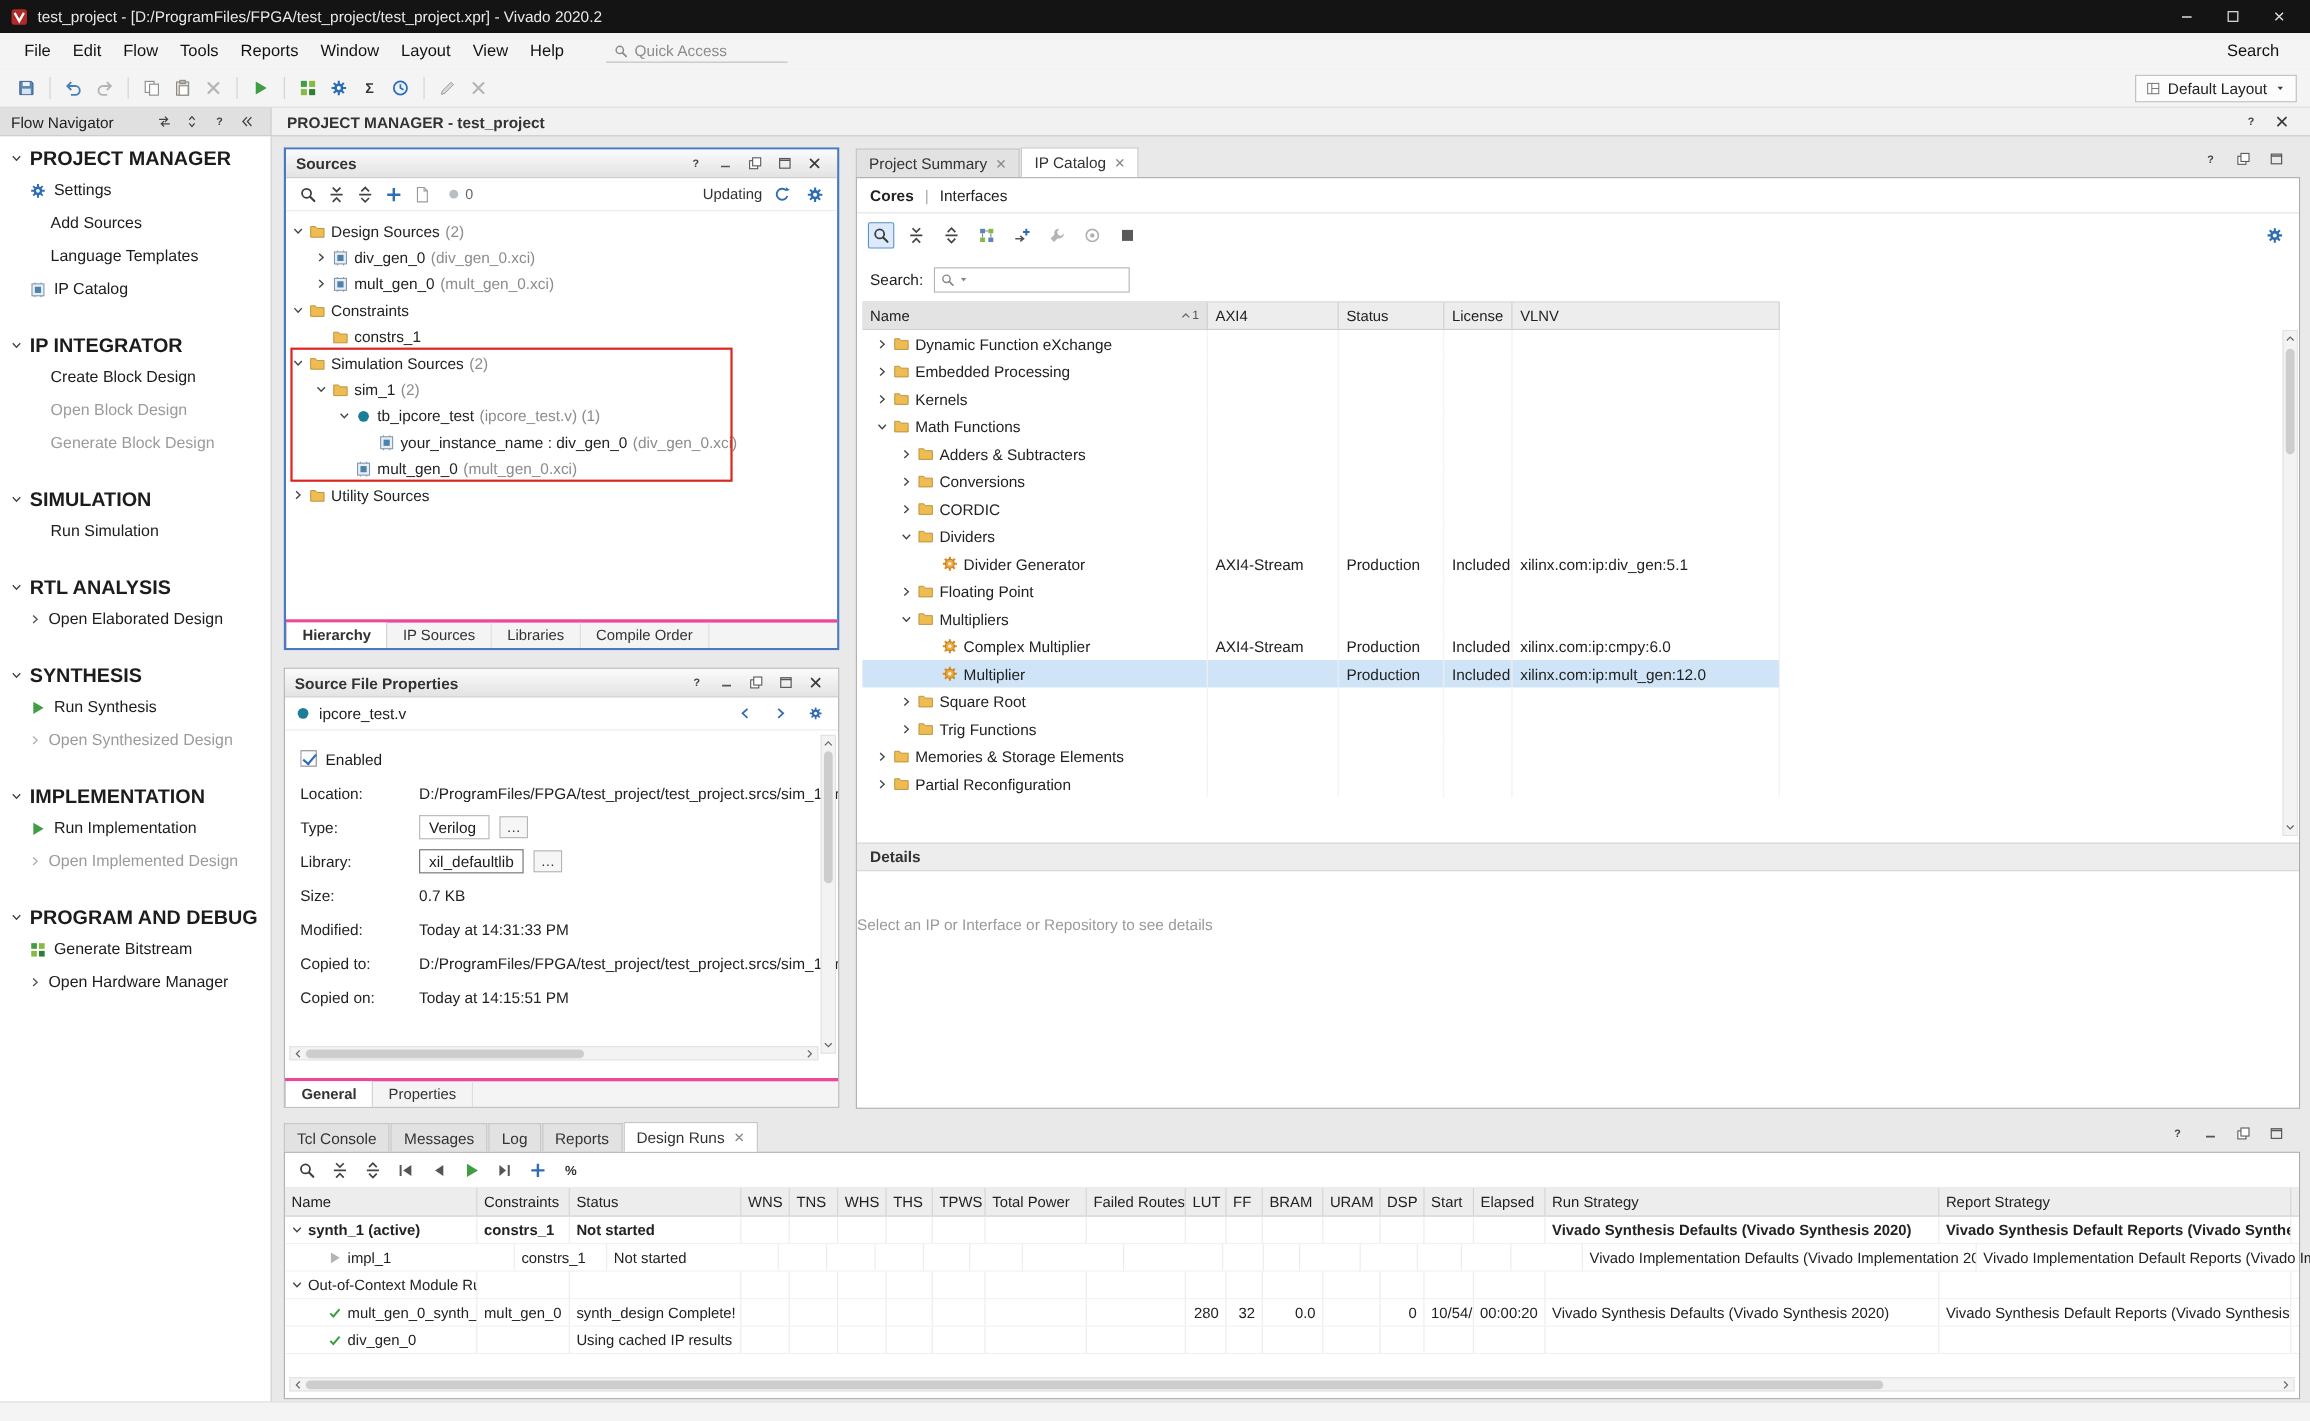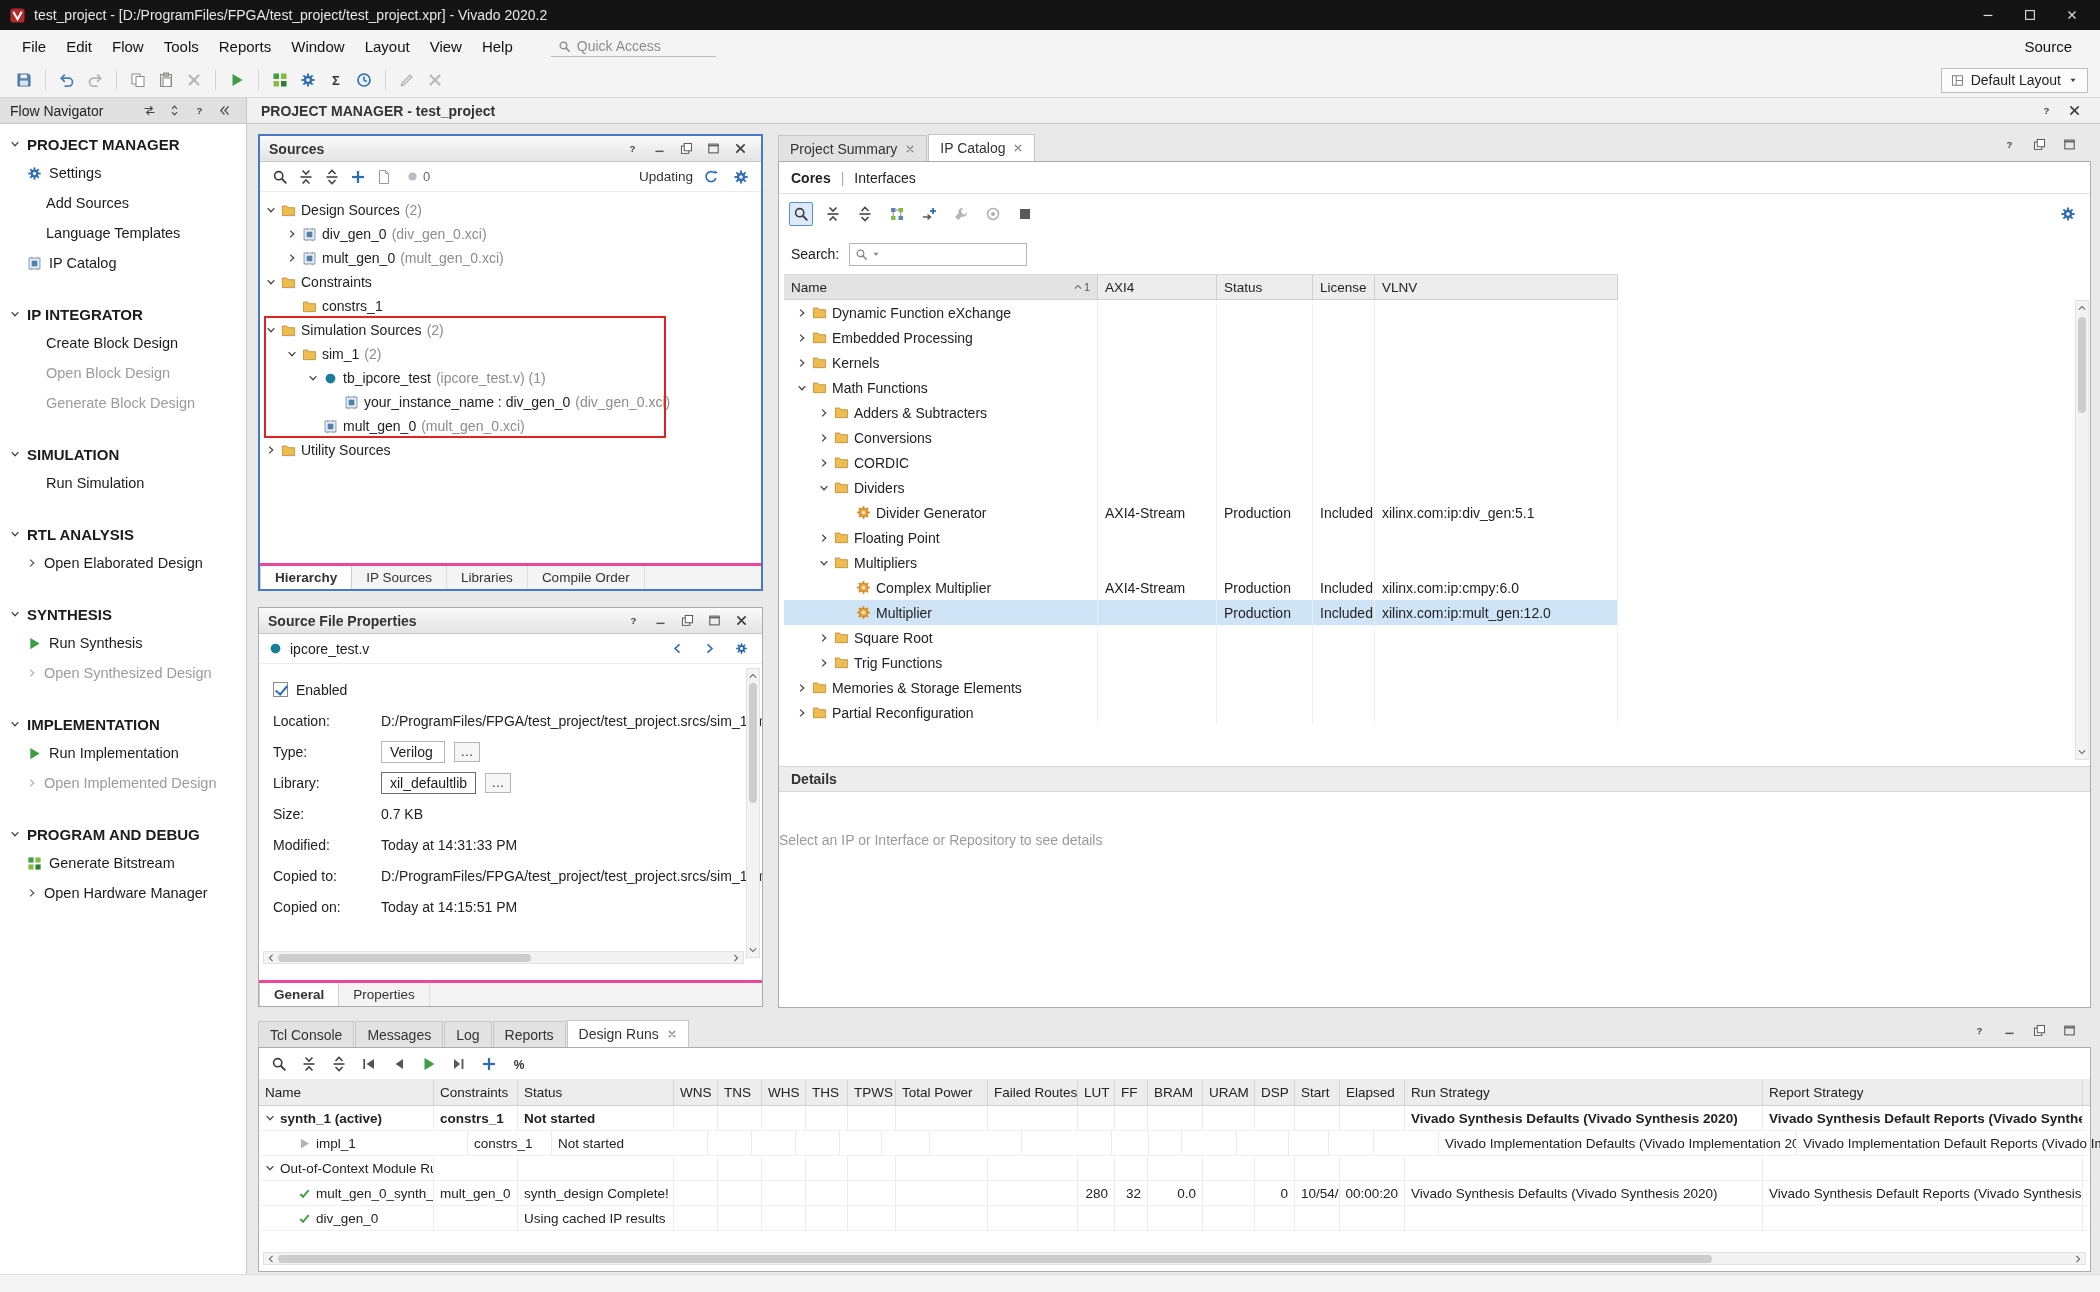--- a/index.html
+++ b/index.html
@@ -31,21 +31,21 @@
 
 .subheader{position:absolute;left:0;top:98px;right:0;height:26px;display:flex;}
 .flownav-header{width:247px;background:#e0e0e0;border-right:1px solid #c6c6c6;border-bottom:1px solid #c6c6c6;display:flex;align-items:center;padding:0 10px;font-size:14px;color:#222;}
 .fnh-icons{margin-left:auto;display:flex;gap:1px;}
 .workspace-header{flex:1;background:#f1f1f1;border-bottom:1px solid #c6c6c6;display:flex;align-items:center;padding:0 14px;font-size:14px;font-weight:700;color:#333;}
 .wsh-icons{margin-left:auto;display:flex;gap:4px;font-weight:400;}
 
 .sidebar{position:absolute;left:0;top:124px;bottom:0;width:247px;background:#fff;border-right:1px solid #c9c9c9;overflow:hidden;padding-top:6px;}
 .fn-section{margin-top:22px;}
 .fn-section:first-child{margin-top:0;}
-.fn-sec-head{display:flex;align-items:center;gap:7px;height:28px;padding:0 10px;font-weight:700;font-size:15px;color:#1c1c1c;}
+.fn-sec-head{display:flex;align-items:center;gap:7px;height:28px;padding:0 10px;font-weight:700;font-size:18px;color:#1c1c1c;}
 .fn-sec-head .chev{width:10px;height:10px;color:#444;}
 .fn-item{display:flex;align-items:center;height:30px;padding-left:27px;font-size:14.5px;gap:7px;color:#1c1c1c;white-space:nowrap;}
 .fn-item.noicon{padding-left:46px;}
 .fn-item.disabled{color:#9b9b9b;}
 .fn-item .chev{width:10px;height:10px;color:#555;}
 .fn-item.disabled .chev{color:#b0b0b0;}
 
 .panel{position:absolute;background:#fff;border:1px solid #ababab;}
 .panel-header{height:26px;background:linear-gradient(#fbfbfb,#e3e3e3);border-bottom:1px solid #c9c9c9;display:flex;align-items:center;padding:0 9px;font-size:14px;color:#333;}
 .ph-title{font-weight:700;}
@@ -176,21 +176,21 @@
       <span class="menu-item">Help</span>
       <span class="quick-access">
         <span class="icn sm dim2">
           <svg viewBox="0 0 16 16">
             <circle cx="6.7" cy="6.7" r="4.1" fill="none" stroke="currentColor" stroke-width="1.6"></circle>
             <line x1="9.9" y1="9.9" x2="13.8" y2="13.8" stroke="currentColor" stroke-width="1.9" stroke-linecap="round"></line>
           </svg>
         </span>
         <span>Quick Access</span>
       </span>
-      <span class="menu-ready">Source</span>
+      <span class="menu-ready">Search</span>
     </div>
 
   <div class="toolbar" id="main-toolbar">
       <span class="tbi dark">
         <svg viewBox="0 0 16 16">
           <path d="M2 2 h10.5 L14 3.5 V14 H2 Z" fill="#5b87b7" stroke="#3e618c" stroke-width="0.9"></path>
           <rect x="4.6" y="2.6" width="6.4" height="3.6" fill="#eef3f8"></rect>
           <rect x="4" y="8.6" width="8" height="5" fill="#d7e3ef"></rect>
         </svg>
       </span>

